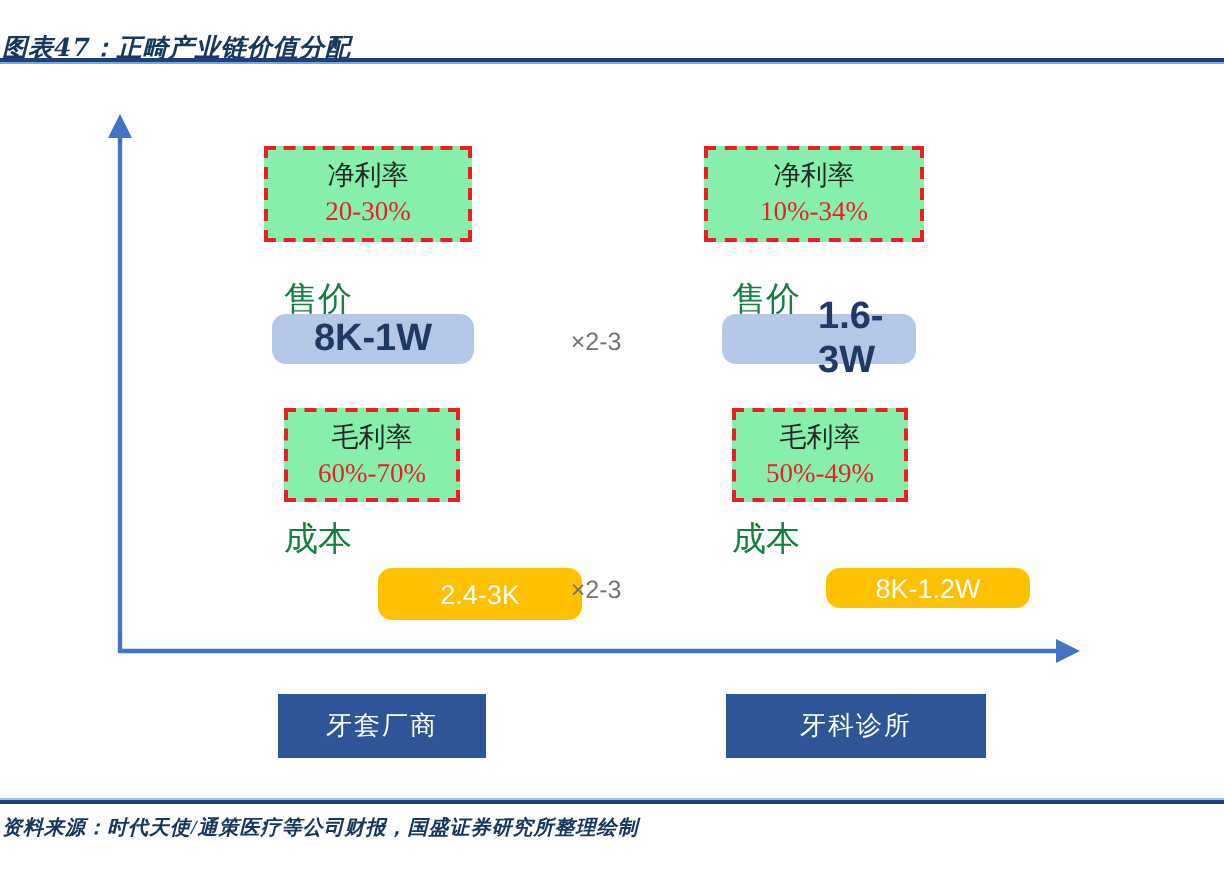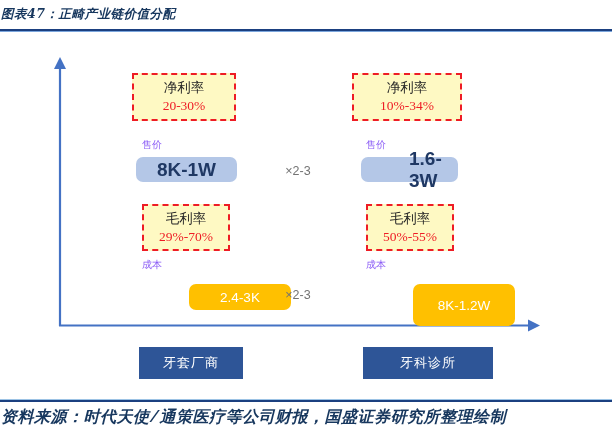--- a/index.html
+++ b/index.html
@@ -2,39 +2,39 @@
 <html><head>
 <meta charset="utf-8">
 <style>
   * { margin:0; padding:0; box-sizing:border-box; }
   html,body { background:#ffffff; }
   .page {
     position:relative; width:612px; height:439px; background:#ffffff;
     font-family:"Liberation Sans", sans-serif; overflow:hidden;
   }
   .fig-title {
-    position:absolute; left:1px; top:6px;
+    position:absolute; left:1px; top:16px;
     font-family:"DejaVu Serif", serif; font-style:italic; font-weight:bold;
     font-size:12.5px; color:#17375e; letter-spacing:0.5px; white-space:nowrap;
   }
   .rule-top {
     position:absolute; left:0; top:29px; width:612px; height:3px;
     background:#1b4080; border-bottom:1px solid #7ba6dd;
   }
   .axes { position:absolute; left:0; top:0; width:612px; height:439px; }
 
   .dashed-box {
-    position:absolute; border:2px dashed #ee1c25; background:#fef9c3;
+    position:absolute; border:2px dashed #ee1c25; background:#86efac;
     display:flex; flex-direction:column; align-items:center; justify-content:center;
     text-align:center;
   }
   .dashed-box .lbl { font-size:13.5px; color:#262626; line-height:18px; }
   .dashed-box .val { font-size:13.5px; color:#ee1c25; line-height:18px;font-family:Liberation Serif, serif; }
 
-  .small-label { position:absolute; font-size:10px; color:#8b5cf6; white-space:nowrap; }
+  .small-label { position:absolute; font-size:17px; color:#15803d; white-space:nowrap; }
 
   .price-pill {
     position:absolute; background:#b4c7e7; border-radius:7px;
     color:#1f3864; font-weight:bold; font-size:19px;
     display:flex; align-items:center; justify-content:center;
   }
   .cost-pill {
     position:absolute; background:#ffc000; border-radius:7px;
     color:#ffffff; font-size:13.5px;
     display:flex; align-items:center; justify-content:center;margin-left:48px;
@@ -46,39 +46,39 @@
   .entity-box {
     position:absolute; background:#2e5597; color:#ffffff; font-size:13px;
     display:flex; align-items:center; justify-content:center; letter-spacing:1px;
   }
   .rule-bottom {
     position:absolute; left:0; top:399px; width:612px; height:3px;
     background:#1b4080; border-top:1px solid #9cc3e5;
   }
   .source-line {
     position:absolute; left:1px; top:407px;
-    font-family:Liberation Mono, monospace; font-style:italic; font-weight:bold;
-    font-size:16px; color:#17375e; letter-spacing:0.5px; white-space:nowrap;
+    font-family:Liberation Serif, serif; font-style:italic; font-weight:bold;
+    font-size:10px; color:#17375e; letter-spacing:0.5px; white-space:nowrap;
   }
 
   
   .c0-net   { left:132px; top:73px;  width:104px; height:48px; }
   .c0-price-label { left:142px; top:138px; }
   .c0-price { left:136px; top:157px; width:101px; height:25px; }
   .c0-gross { left:142px; top:204px; width:88px;  height:47px; }
   .c0-cost-label  { left:142px; top:258px; }
   .c0-cost  { left:141px; top:284px; width:102px; height:26px; }
   .c0-entity{ left:139px; top:347px; width:104px; height:32px; }
   
   .c1-net   { left:352px; top:73px;  width:110px; height:48px; }
   .c1-price-label { left:366px; top:138px; }
   .c1-price { left:361px; top:157px; width:97px;  height:25px;padding-left:48px; }
   .c1-gross { left:366px; top:204px; width:88px;  height:47px; }
   .c1-cost-label  { left:366px; top:258px; }
-  .c1-cost  { left:365px; top:284px; width:102px; height:42px; }
+  .c1-cost  { left:365px; top:284px; width:102px; height:20px; }
   .c1-entity{ left:363px; top:347px; width:130px; height:32px; }
   
   .m-top    { left:270px; top:164px; }
   .m-bottom { left:270px; top:288px; }
 </style>
 </head>
 <body>
 
 <div class="page">
 
@@ -96,38 +96,38 @@
   </svg>
 
   <div class="dashed-box c0-net">
     <div class="lbl">净利率</div>
     <div class="val">20-30%</div>
   </div>
   <div class="small-label c0-price-label">售价</div>
   <div class="price-pill c0-price">8K-1W</div>
   <div class="dashed-box c0-gross">
     <div class="lbl">毛利率</div>
-    <div class="val">29%-70%</div>
+    <div class="val">60%-70%</div>
   </div>
   <div class="small-label c0-cost-label">成本</div>
   <div class="cost-pill c0-cost">2.4-3K</div>
   <div class="entity-box c0-entity">牙套厂商</div>
 
   <div class="multiplier m-top">×2-3</div>
   <div class="multiplier m-bottom">×2-3</div>
 
   <div class="dashed-box c1-net">
     <div class="lbl">净利率</div>
     <div class="val">10%-34%</div>
   </div>
   <div class="small-label c1-price-label">售价</div>
   <div class="price-pill c1-price">1.6-3W</div>
   <div class="dashed-box c1-gross">
     <div class="lbl">毛利率</div>
-    <div class="val">50%-55%</div>
+    <div class="val">50%-49%</div>
   </div>
   <div class="small-label c1-cost-label">成本</div>
   <div class="cost-pill c1-cost">8K-1.2W</div>
   <div class="entity-box c1-entity">牙科诊所</div>
 
   <div class="rule-bottom"></div>
   <div class="source-line">资料来源：时代天使/通策医疗等公司财报，国盛证券研究所整理绘制</div>
 
 </div>
 

